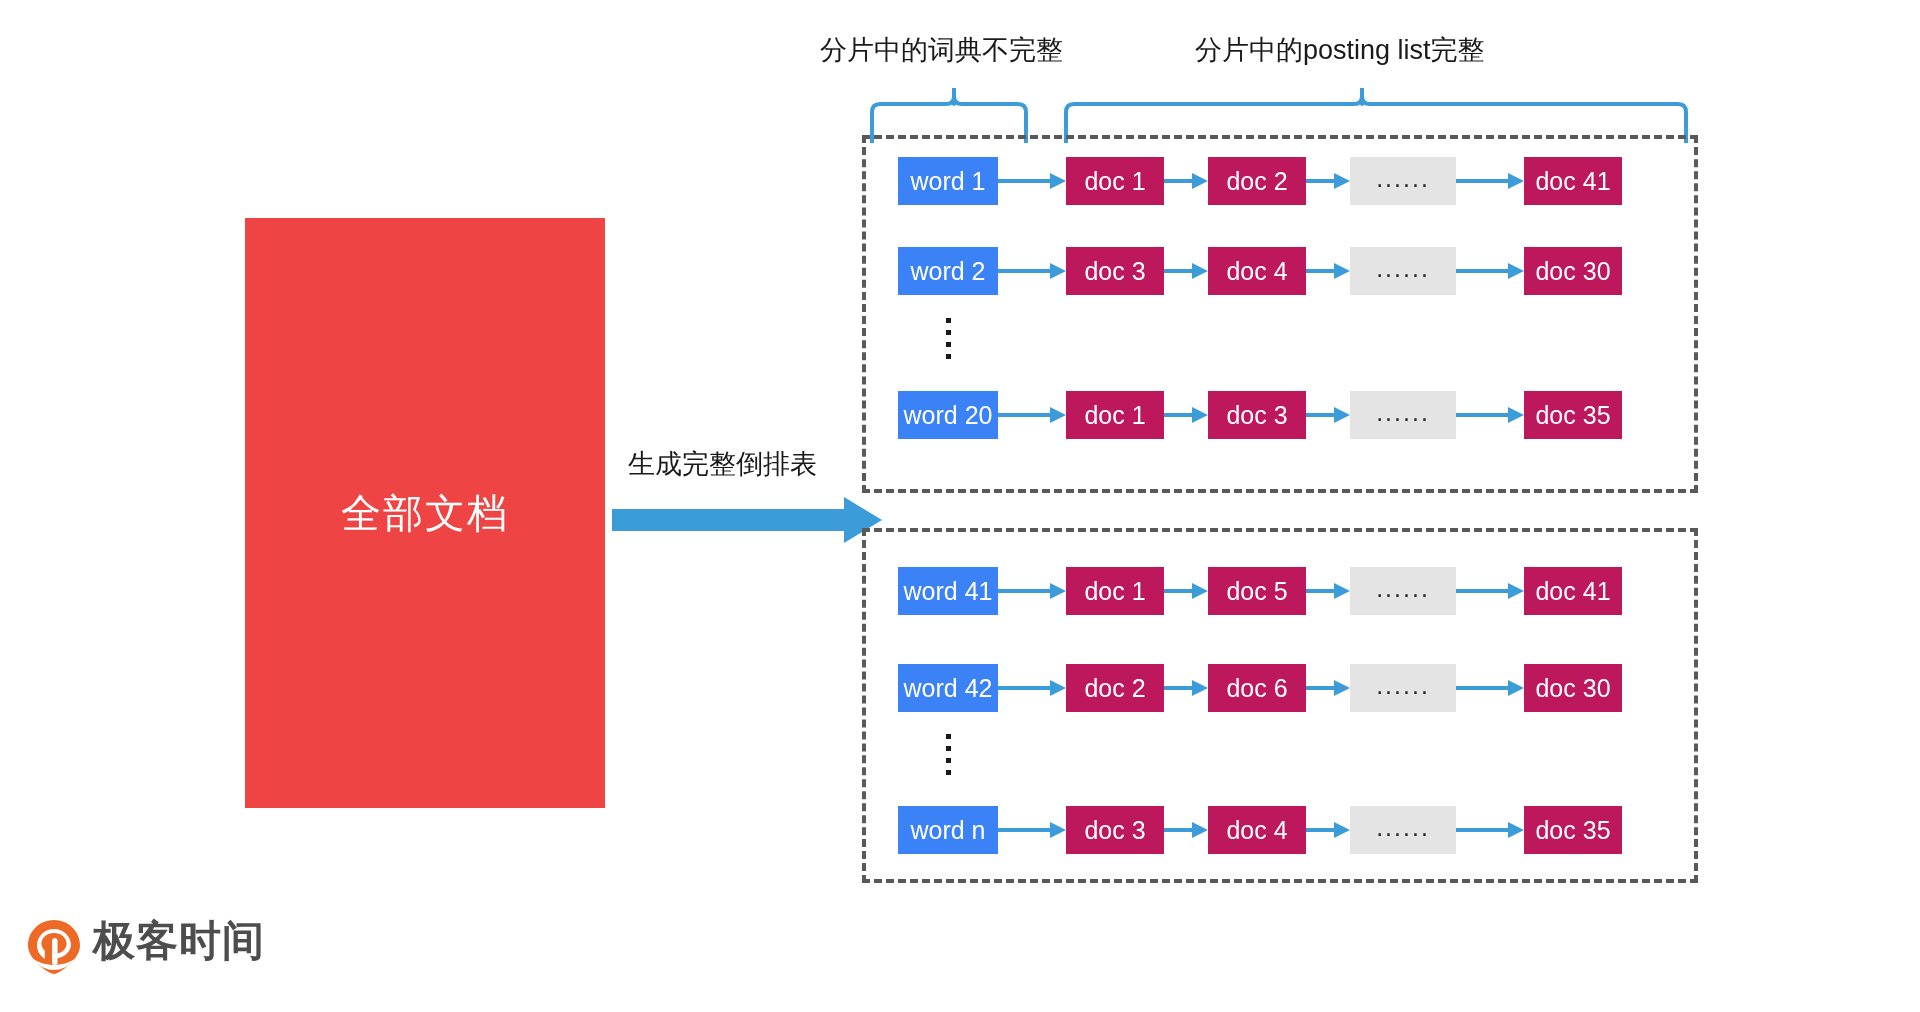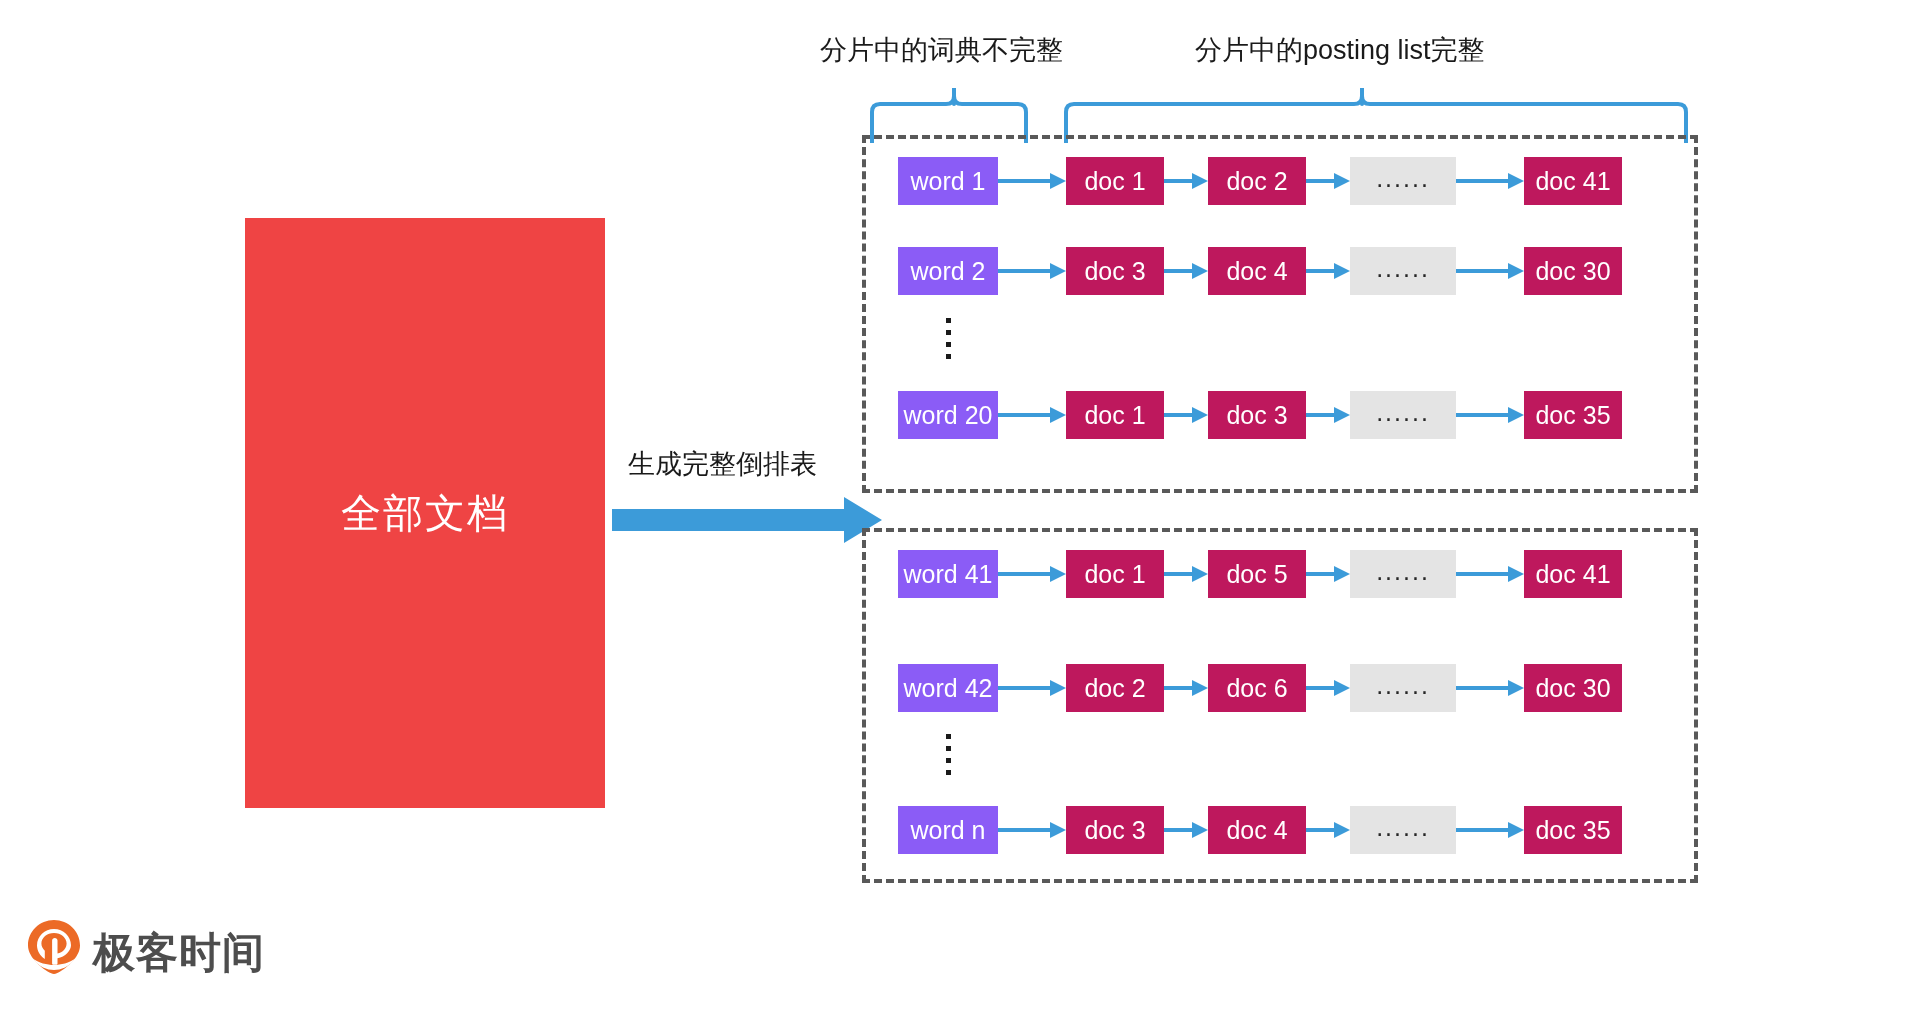--- a/index.html
+++ b/index.html
@@ -103,21 +103,21 @@
     height: 48px;
     box-sizing: border-box;
     display: flex;
     align-items: center;
     justify-content: center;
     color: #ffffff;
     font-size: 25px;
     line-height: 1;
   }
   .cell.word {
-    background: #8b5cf6;
+    background: #3b82f6;
     width: 100px;
     margin-left: 32px;
   }
   .cell.doc {
     background: #be185d;
     width: 98px;
   }
   .cell.dots {
     background: #e4e4e4;
     width: 106px;
@@ -153,21 +153,21 @@
     width: 5px;
     height: 5px;
     background: #1a1a1a;
   }
 
   
   #logo {
     left: 28px;
     top: 920px;
     display: flex;
-    align-items: flex-end;
+    align-items: flex-start;
     gap: 13px;
   }
   #logo .mark { width: 52px; height: 54px; display: block; }
   #logo .wordmark {
     font-size: 42px;
     color: #4d4d4d;
     font-weight: bold;
     letter-spacing: 1px;
     line-height: 1;
   }
@@ -291,21 +291,21 @@
           <path d="M0 6 H52 V0 L68 8 L52 16 V10 H0 Z" fill="#3c9bd9"></path>
         </svg>
     </div>
     <div class="cell doc">doc 35</div>
   </div>
 
 </div>
 
 <div class="abs shard" id="shard-2">
 
-  <div class="row" style="top:18px;">
+  <div class="row" style="top:35px;">
     <div class="cell word">word 41</div>
     <div class="conn long">
       <svg width="68" height="16" viewBox="0 0 68 16">
           <path d="M0 6 H52 V0 L68 8 L52 16 V10 H0 Z" fill="#3c9bd9"></path>
         </svg>
     </div>
     <div class="cell doc">doc 1</div>
     <div class="conn short">
       <svg width="44" height="16" viewBox="0 0 44 16">
           <path d="M0 6 H28 V0 L44 8 L28 16 V10 H0 Z" fill="#3c9bd9"></path>

